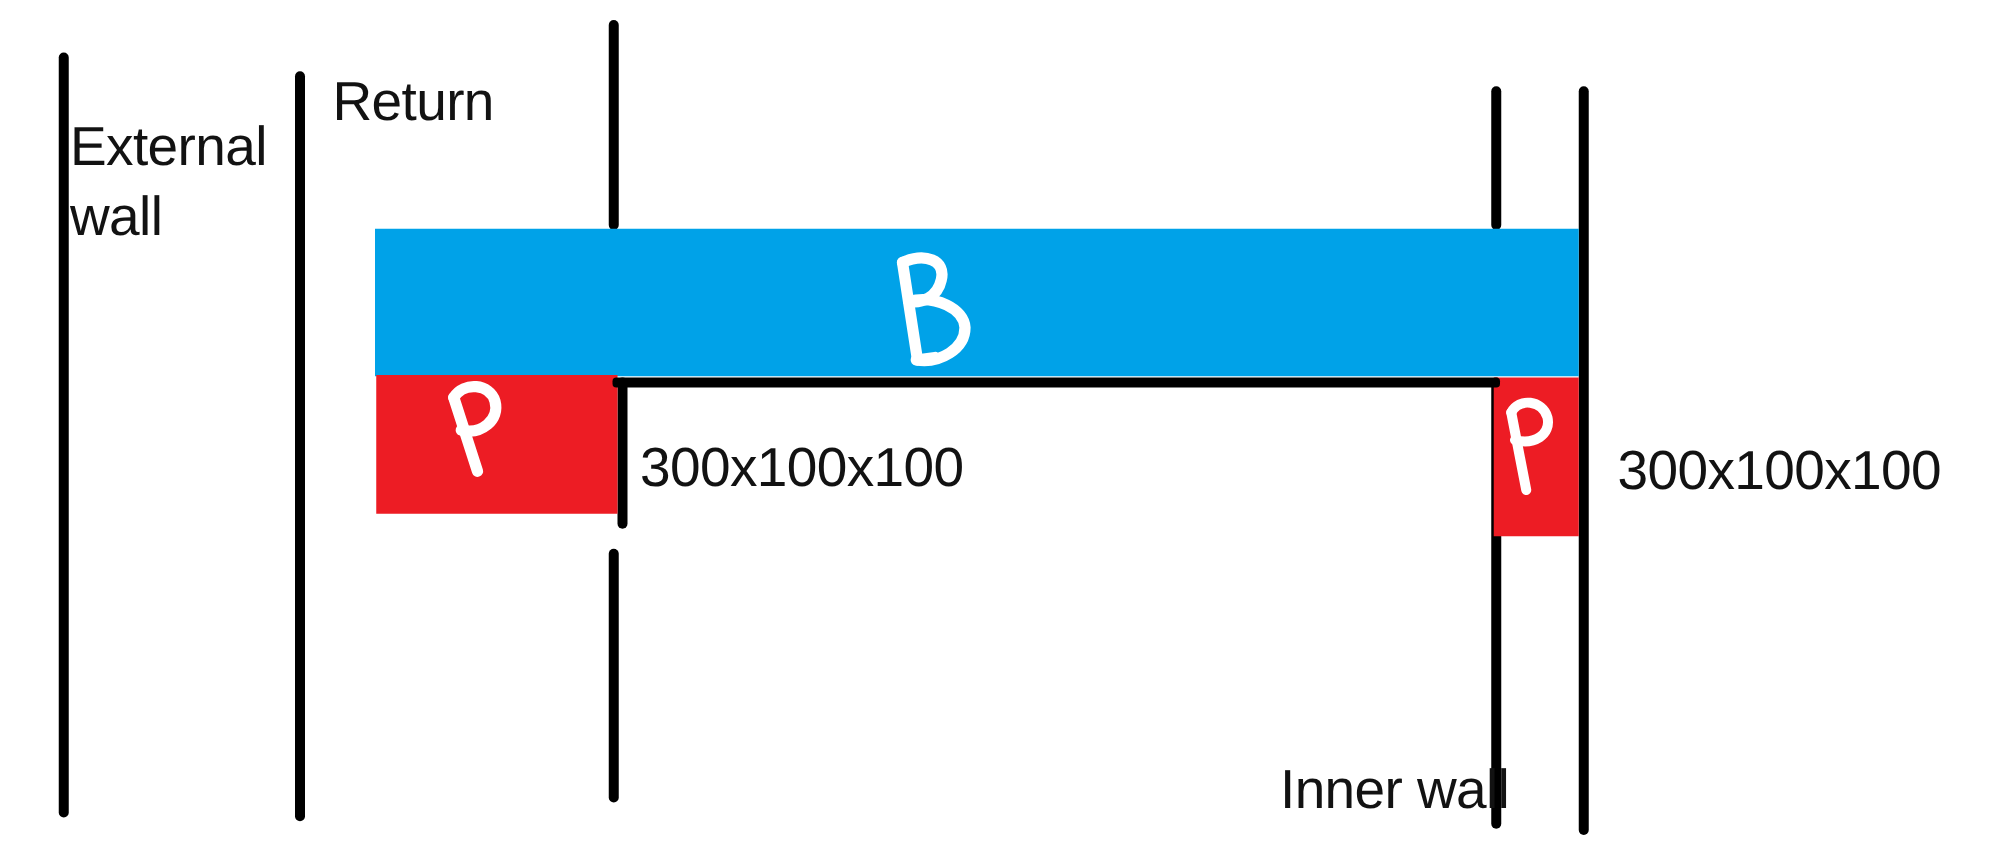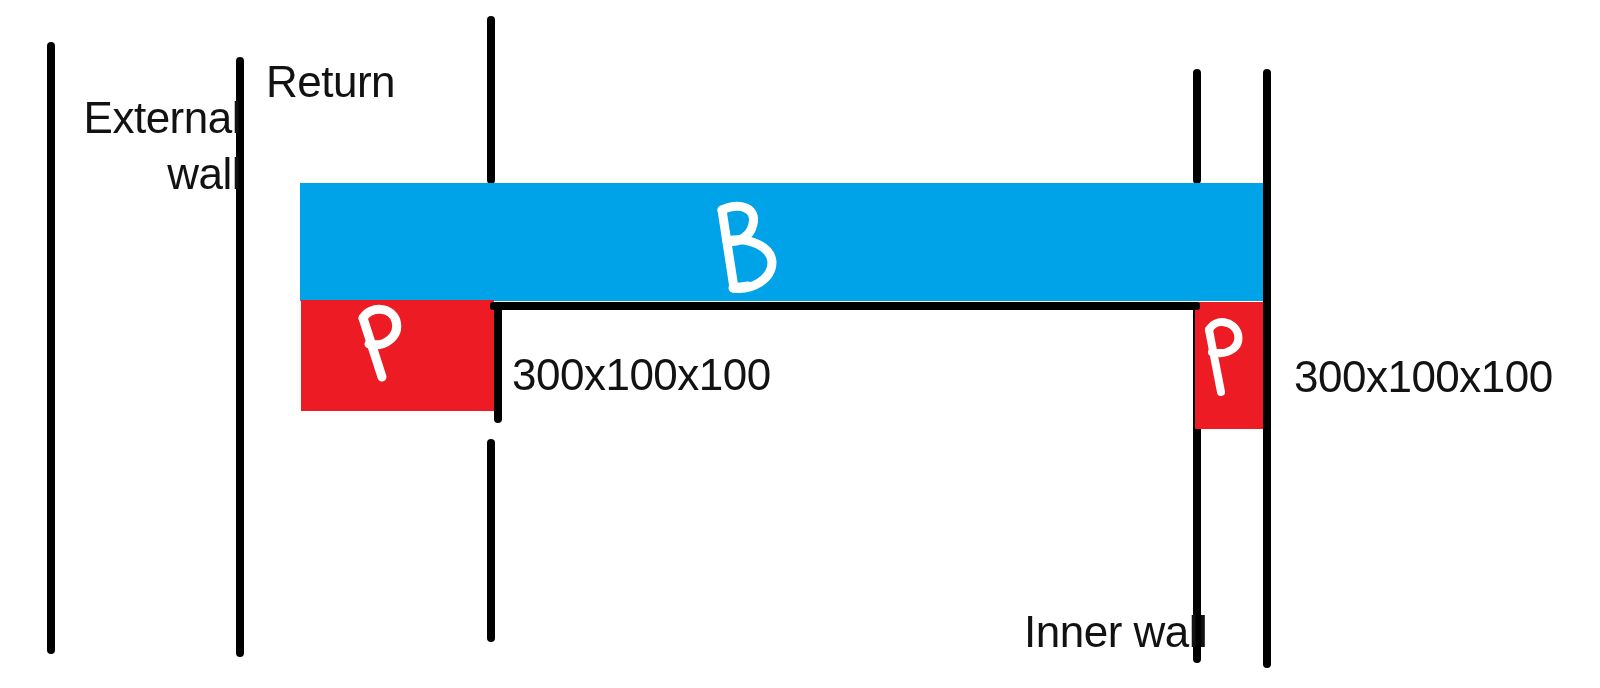--- a/index.html
+++ b/index.html
@@ -7,21 +7,20 @@
     padding: 0;
     background: #ffffff;
   }
   #canvas {
     position: relative;
     width: 1600px;
     height: 684px;
     background: #ffffff;
     overflow: hidden;
     font-family: "Liberation Sans", sans-serif;
-    text-align: right;
   }
   
   .vline {
     position: absolute;
     width: 8px;
     background: #000000;
     border-radius: 4px;
   }
   .hline {
     position: absolute;

